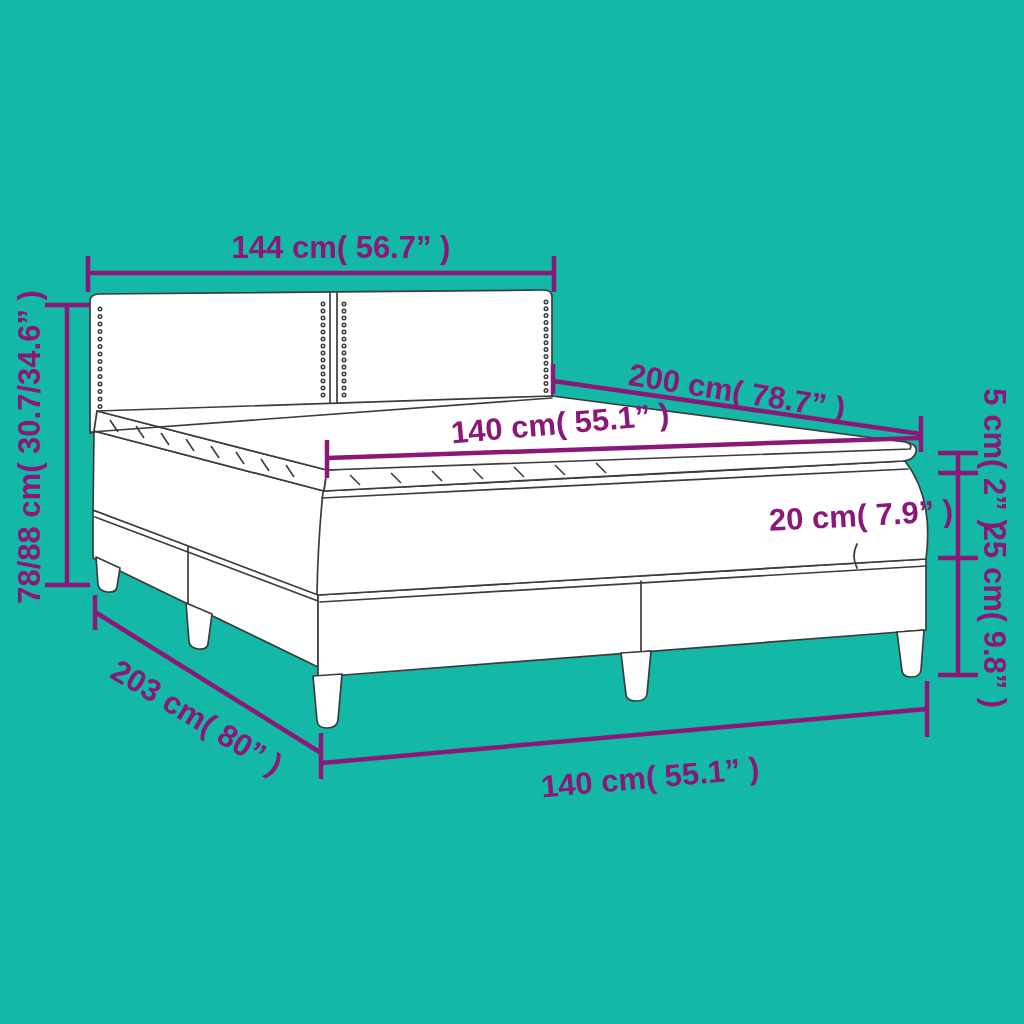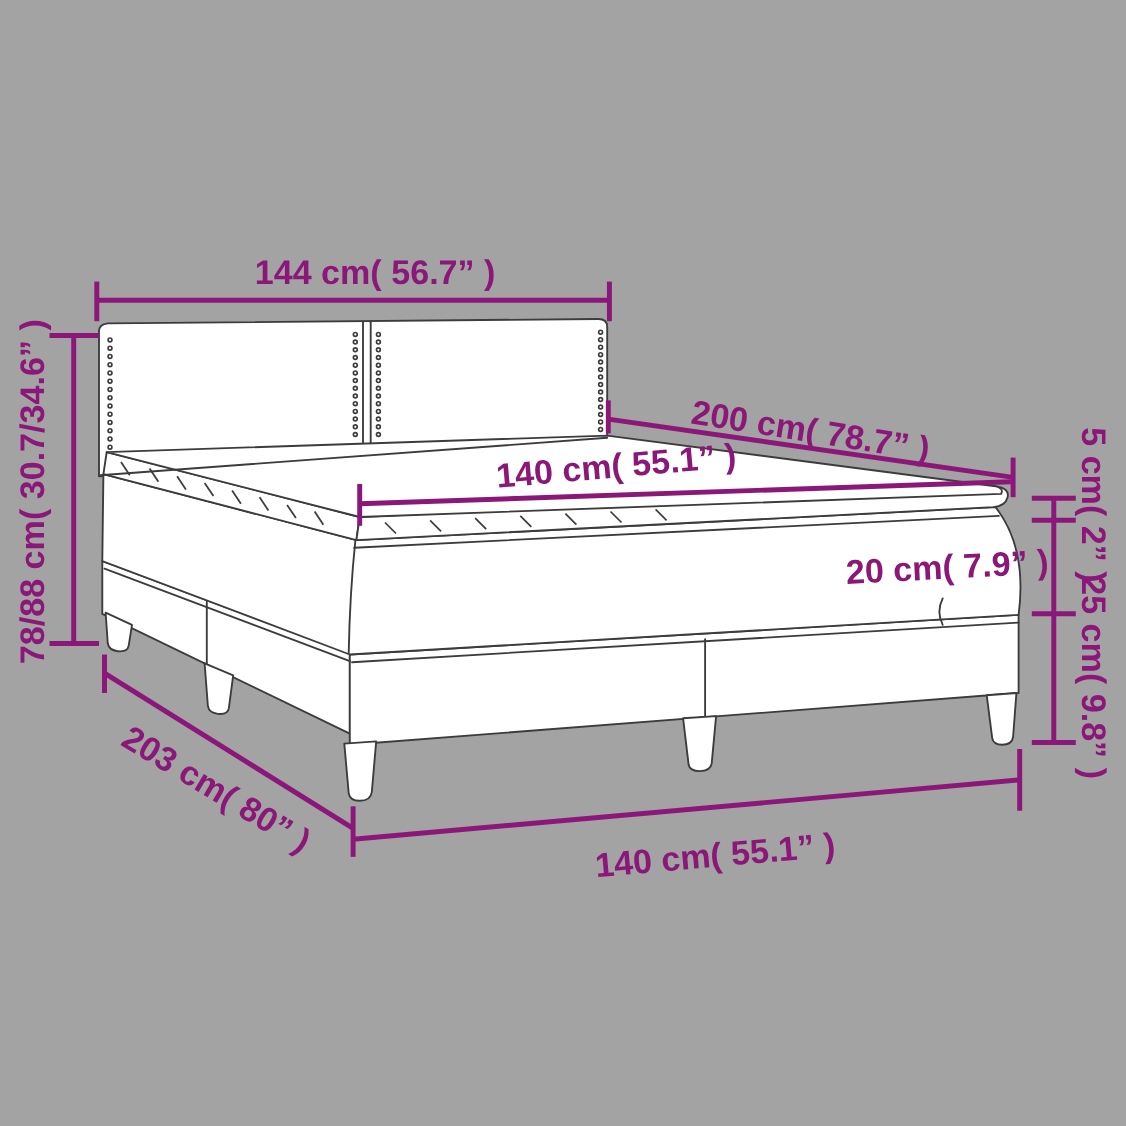--- a/index.html
+++ b/index.html
@@ -1,16 +1,16 @@
 <!DOCTYPE html>
 <html><head>
 <meta charset="utf-8">
 <style>
   html,body{margin:0;padding:0;background:#ffffff;}
-  .stage{position:relative;width:1024px;height:1024px;background:#a3a3a3;overflow:hidden;
+  .stage{position:relative;width:1024px;height:1024px;background:#14b8a6;overflow:hidden;
          font-family:"Liberation Sans",sans-serif;}
   svg{display:block;}
   .dimtext{font-family:"Liberation Sans",sans-serif;font-weight:700;font-size:31px;
            fill:var(--accent,#8B1879);}
   .bedline{stroke:#3C3C3C;stroke-width:1.7;fill:none;stroke-linejoin:round;stroke-linecap:round;}
   .bedface{stroke:#3C3C3C;stroke-width:1.7;fill:#ffffff;stroke-linejoin:round;}
   .dimline{stroke:#8B1879;stroke-width:4.5;fill:none;stroke-linecap:butt;}
 </style>
 </head>
 <body>

